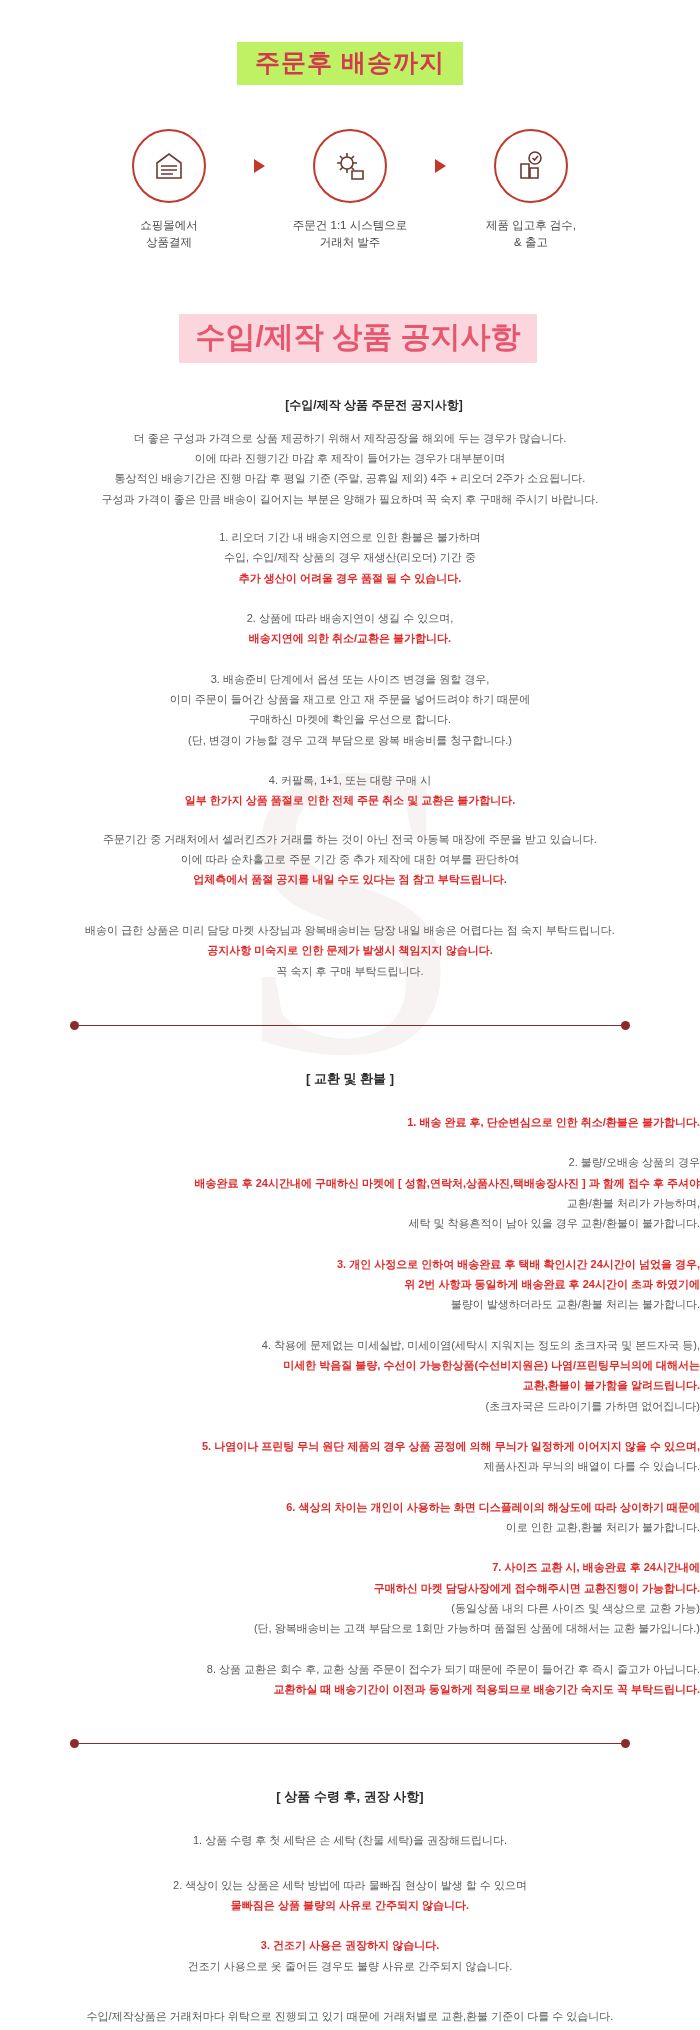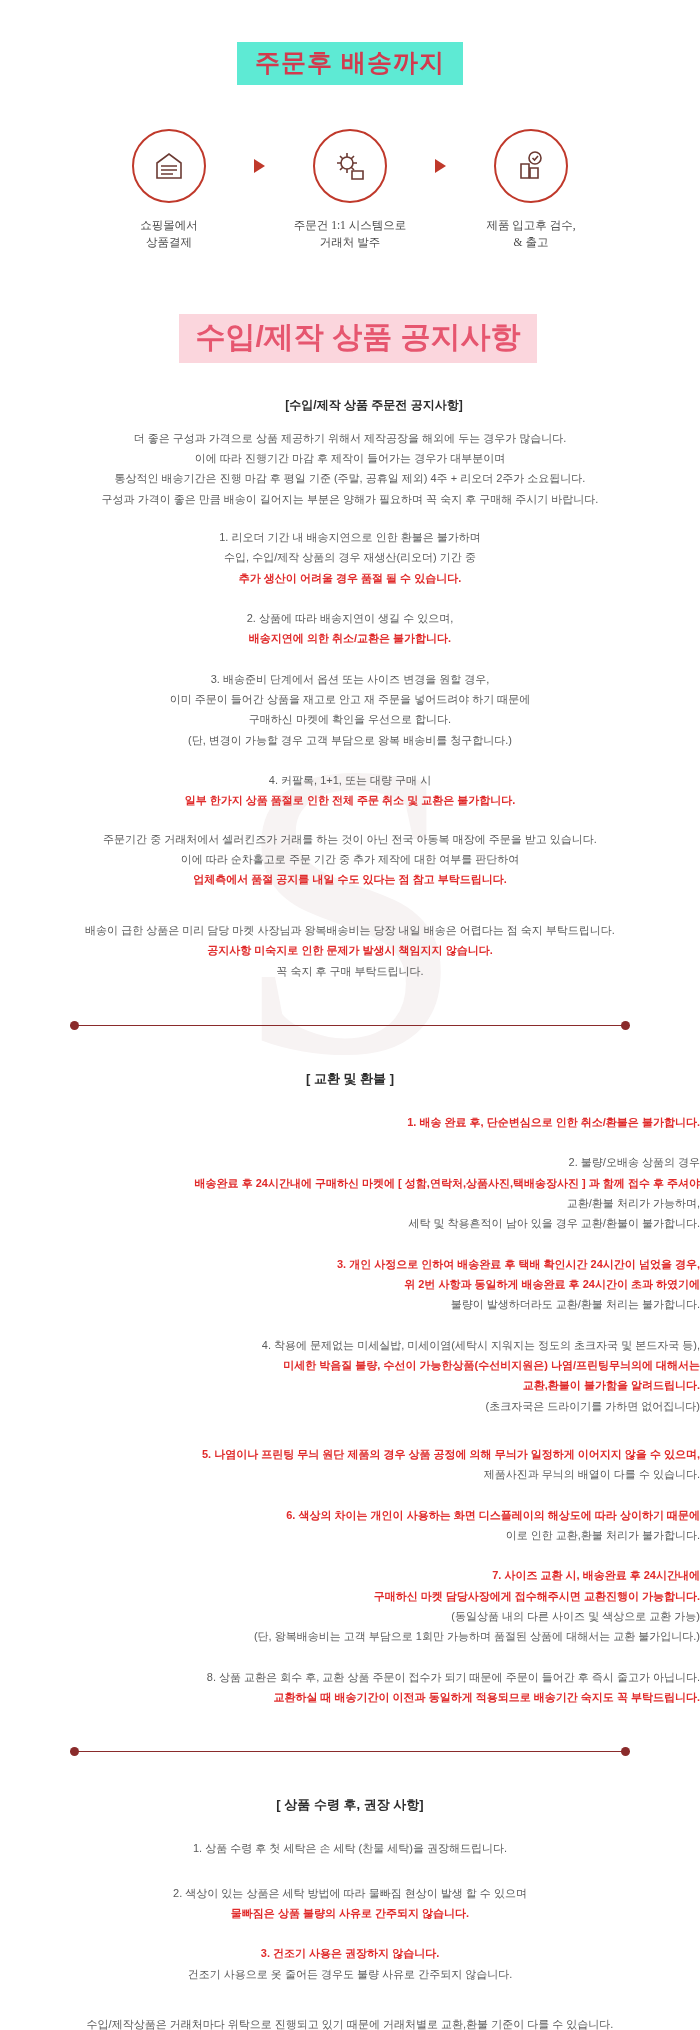--- a/index.html
+++ b/index.html
@@ -35,32 +35,31 @@
     text-align: center;
     padding-top: 42px;
   }
   .banner-title {
     display: inline-block;
     font-size: 25px;
     font-weight: bold;
     color: #d23b4e;
     letter-spacing: 1px;
     padding: 4px 18px 6px;
-    background: #5eead4;
+    background: #bef264;
     line-height: 1.3;
   }
 
   
   .steps {
     display: flex;
     justify-content: center;
     align-items: flex-start;
     gap: 10px;
     margin-top: 44px;
-    font-family: Liberation Serif, serif;
   }
   .step {
     width: 150px;
     text-align: center;
   }
   .step-circle {
     width: 74px;
     height: 74px;
     border: 2px solid #c0392b;
     border-radius: 50%;
@@ -268,21 +267,21 @@
             <p class="ln red">3. 개인 사정으로 인하여 배송완료 후 택배 확인시간 24시간이 넘었을 경우,</p>
             <p class="ln red">위 2번 사항과 동일하게 배송완료 후 24시간이 초과 하였기에</p>
             <p class="ln">불량이 발생하더라도 교환/환불 처리는 불가합니다.</p>
           </div>
           <div style="margin-top: 20px;">
             <p class="ln">4. 착용에 문제없는 미세실밥, 미세이염(세탁시 지워지는 정도의 초크자국 및 본드자국 등),</p>
             <p class="ln red">미세한 박음질 불량, 수선이 가능한상품(수선비지원은) 나염/프린팅무늬의에 대해서는</p>
             <p class="ln red">교환,환불이 불가함을 알려드립니다.</p>
             <p class="ln">(초크자국은 드라이기를 가하면 없어집니다)</p>
           </div>
-          <div style="margin-top: 28px;">
+          <div style="margin-top: 20px;">
             <p class="ln red">5. 나염이나 프린팅 무늬 원단 제품의 경우 상품 공정에 의해 무늬가 일정하게 이어지지 않을 수 있으며,</p>
             <p class="ln">제품사진과 무늬의 배열이 다를 수 있습니다.</p>
           </div>
           <div style="margin-top: 20px; margin-left: 32px;">
             <p class="ln red">6. 색상의 차이는 개인이 사용하는 화면 디스플레이의 해상도에 따라 상이하기 때문에</p>
             <p class="ln">이로 인한 교환,환불 처리가 불가합니다.</p>
           </div>
           <div style="margin-top: 20px;">
             <p class="ln red">7. 사이즈 교환 시, 배송완료 후 24시간내에</p>
             <p class="ln red">구매하신 마켓 담당사장에게 접수해주시면 교환진행이 가능합니다.</p>

